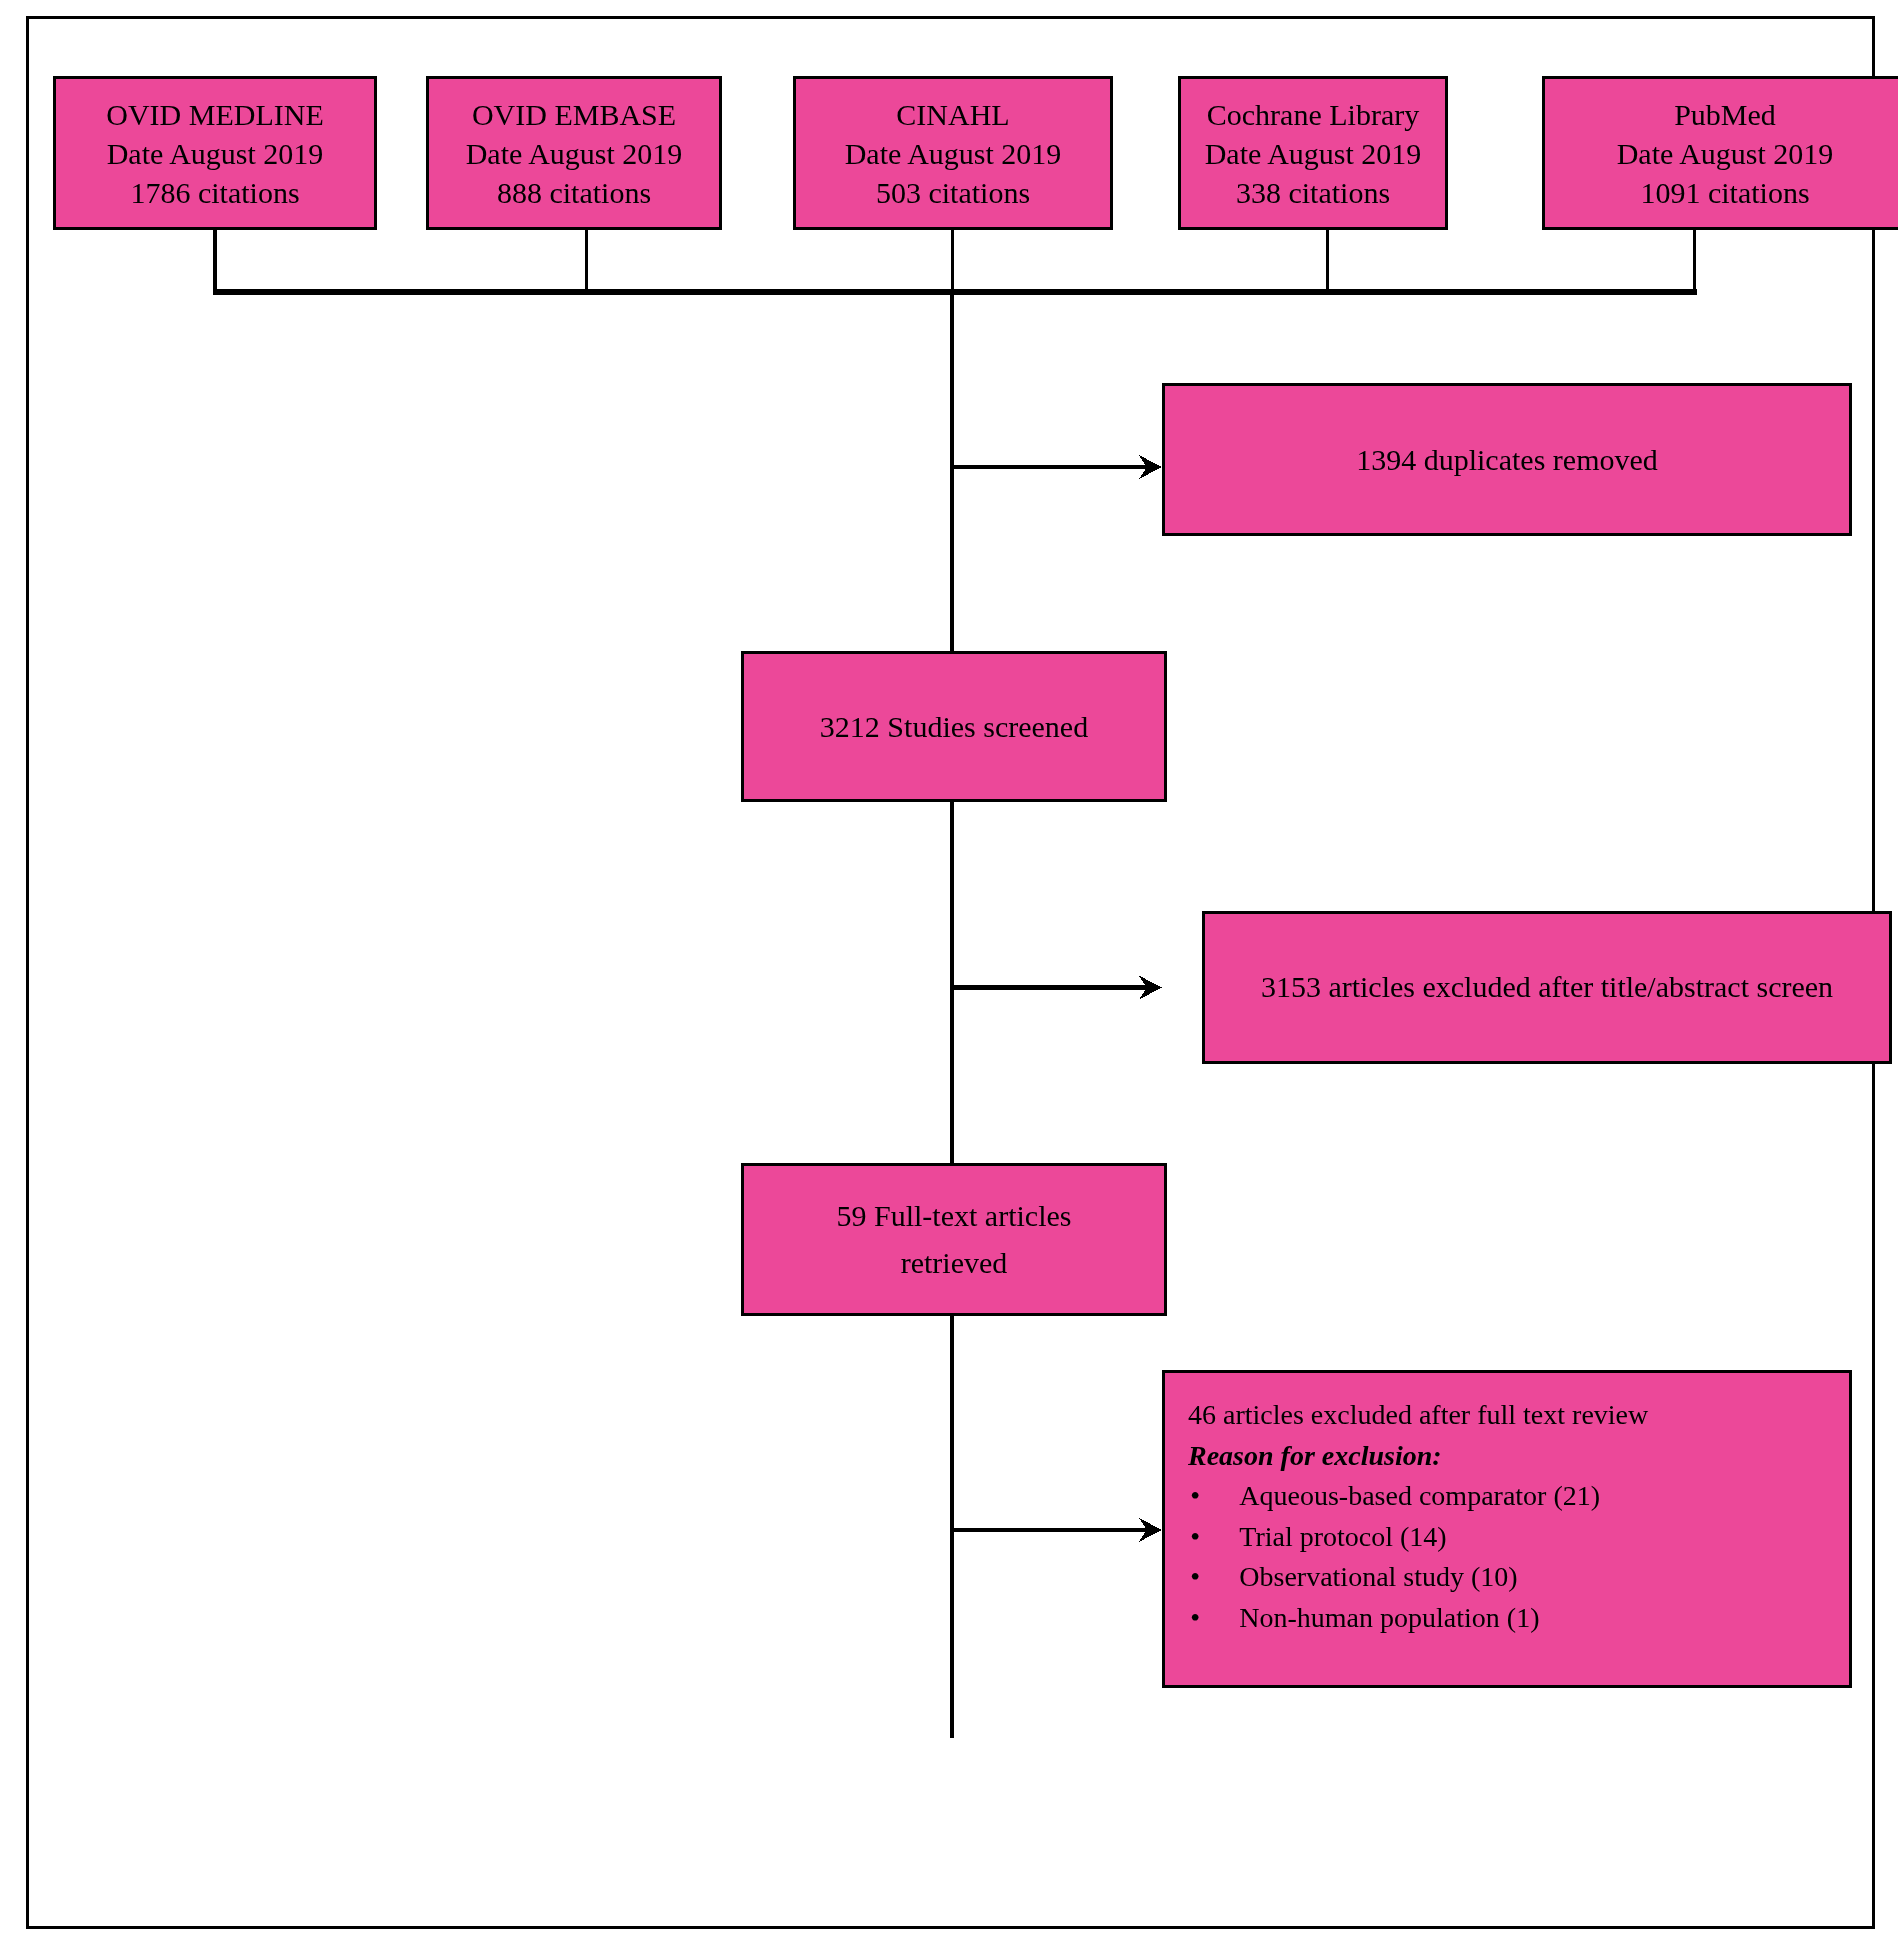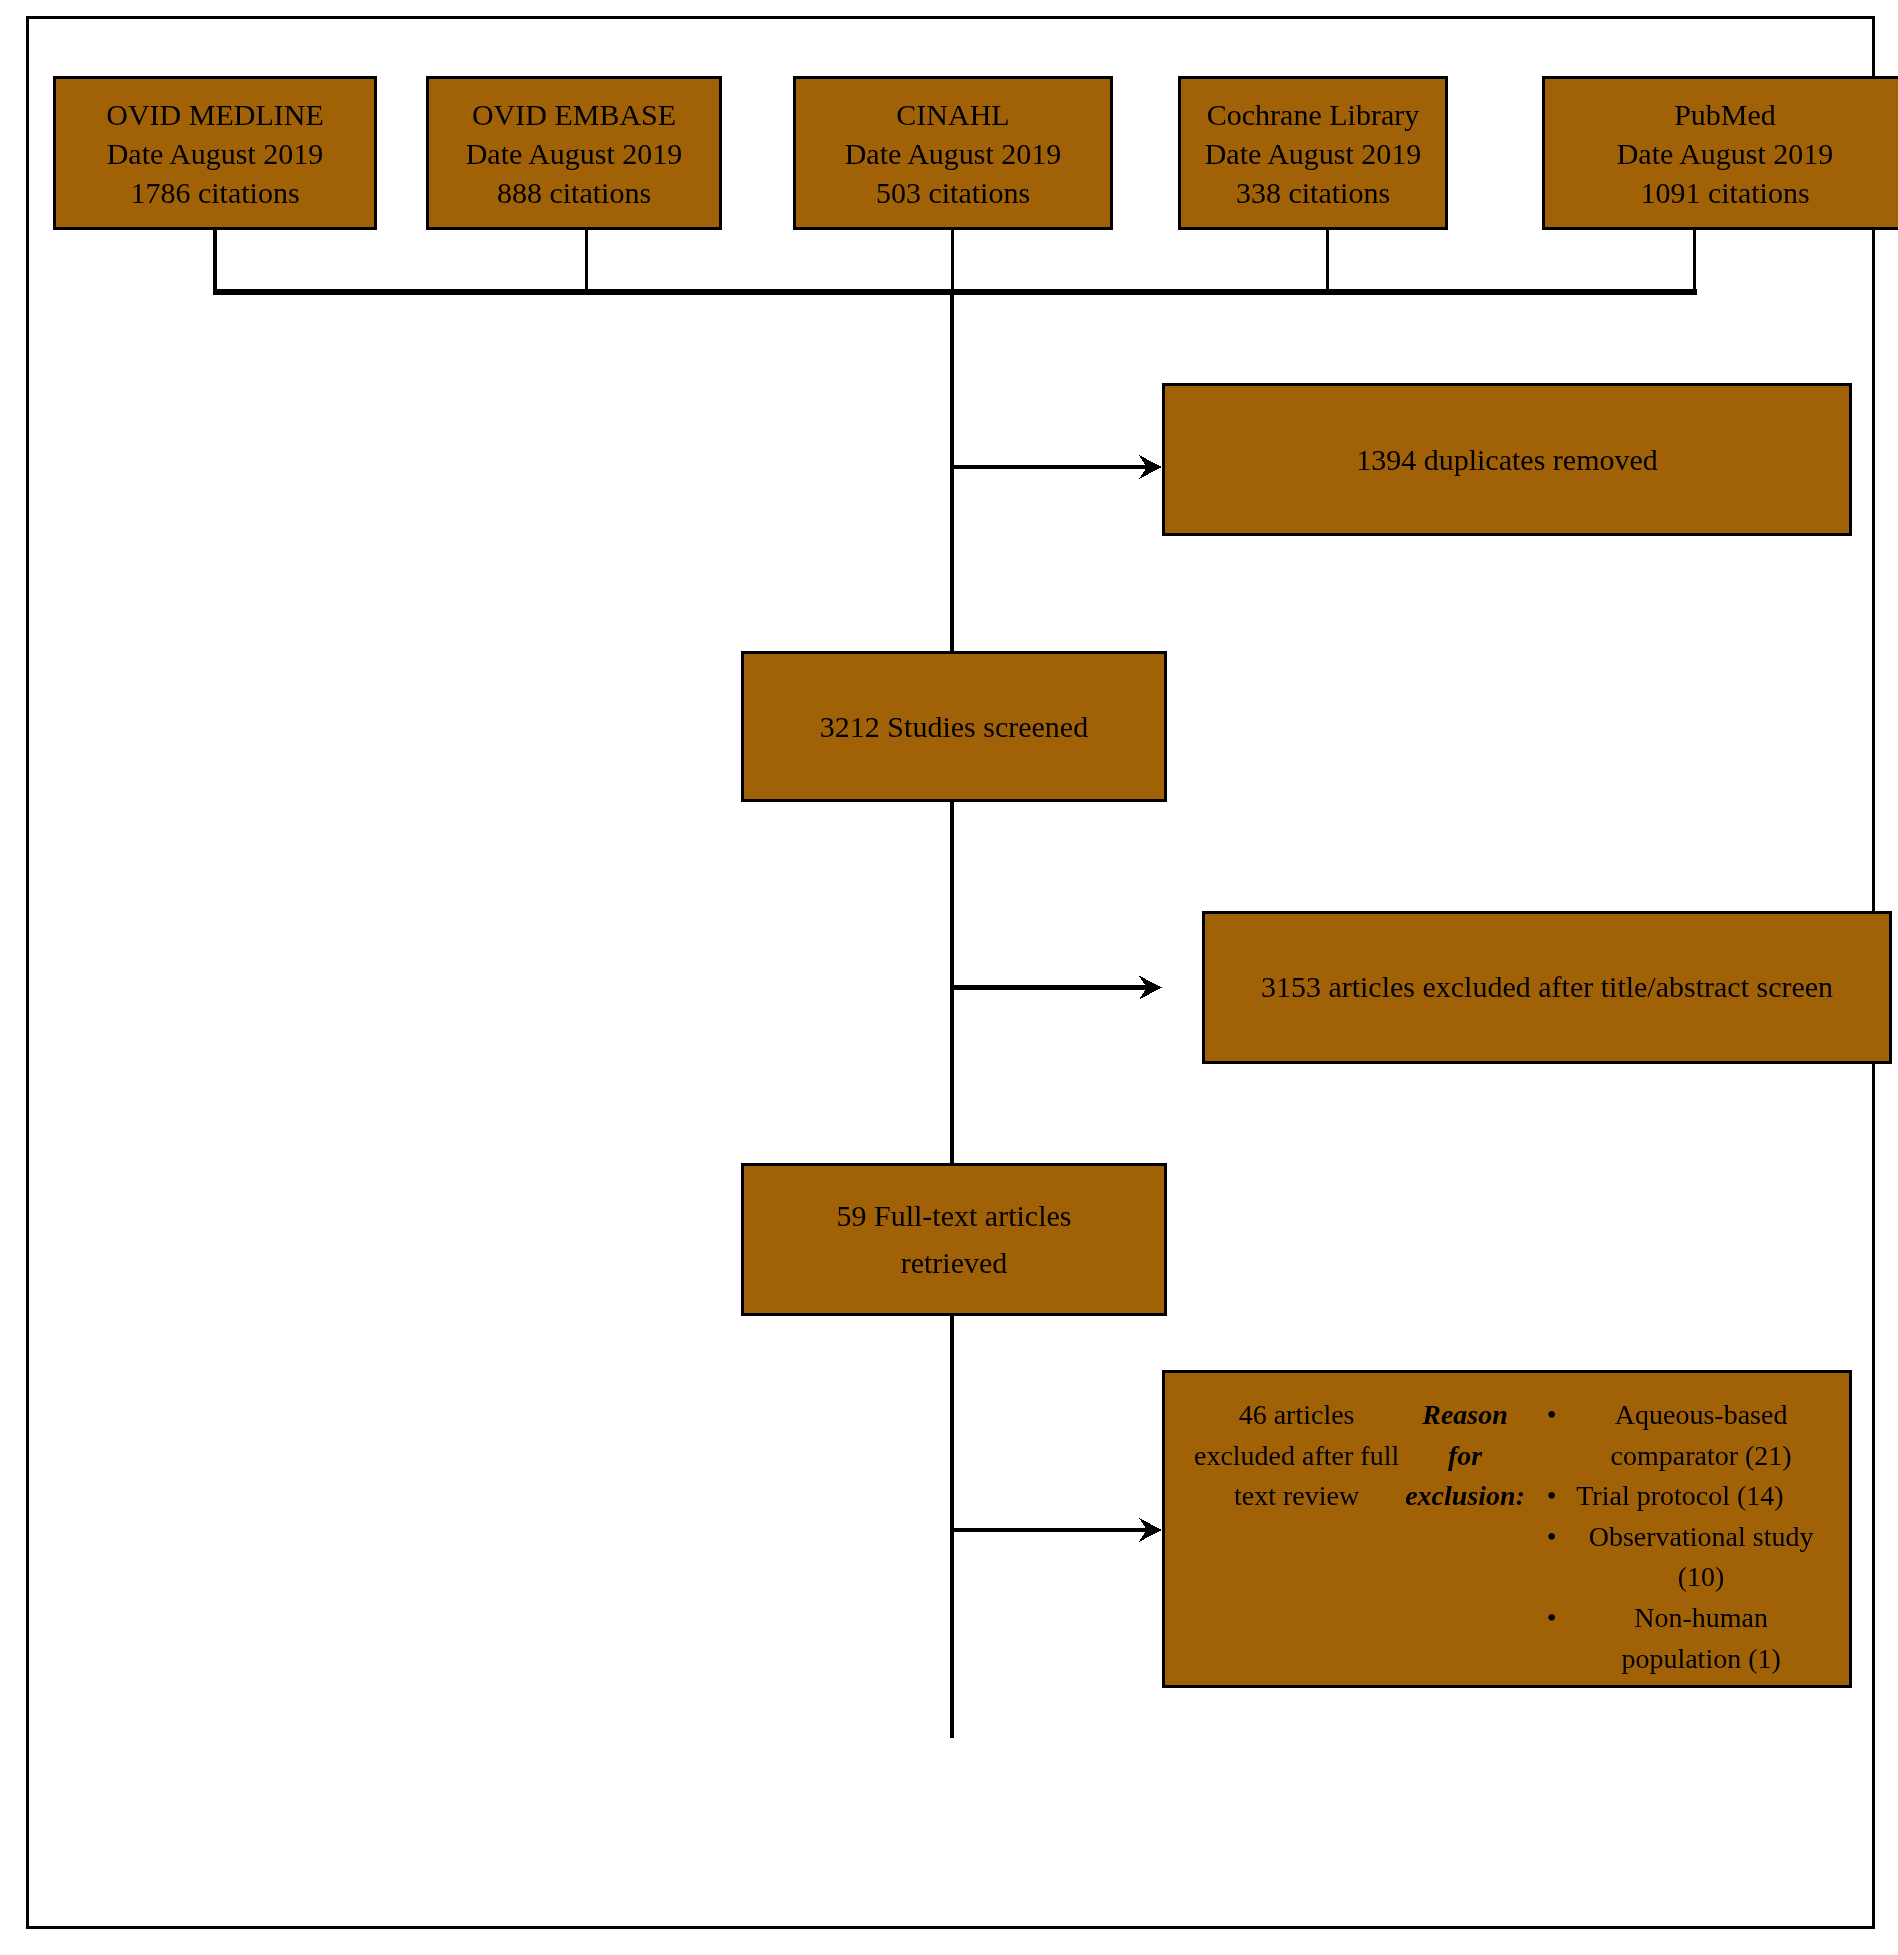--- a/index.html
+++ b/index.html
@@ -28,44 +28,44 @@
     position: absolute;
     left: 26px; top: 16px;
     width: 1849px; height: 1913px;
     border: 3.5px solid #000;
     box-sizing: border-box;
     z-index: 0;
     background: #ffffff;
   }
   .box {
     position: absolute;
-    background: #a16207;
+    background: #ec4899;
     border: 3.5px solid #000;
     box-sizing: border-box;
     display: flex;
     align-items: center;
     justify-content: center;
     text-align: center;
     z-index: 2;
     font-size: 30px;
     line-height: 1.3;
   }
   .src-box {
     top: 76px;
     height: 154px;
     flex-direction: column;
   }
   .src-box .line { display: block; }
   .wrap-520 { max-width: 322px; line-height: 1.55; }
   .two-line { line-height: 1.55; padding: 0 32px; margin-left: 40px; }
   .excl-box {
-    flex-direction: row;
+    flex-direction: column;
     align-items: flex-start;
     justify-content: flex-start;
-    text-align: center;
+    text-align: left;
     padding: 22px 23px;
     font-size: 28px;
     line-height: 1.45;
   }
   .excl-heading { font-weight: normal; }
   .excl-reason-label { font-weight: bold; font-style: italic; }
   .excl-list { width: 100%; }
   .excl-item { display: flex; align-items: baseline; padding-left: 2.3px; }
   .excl-item .dot { flex: 0 0 49px; }
 </style>

